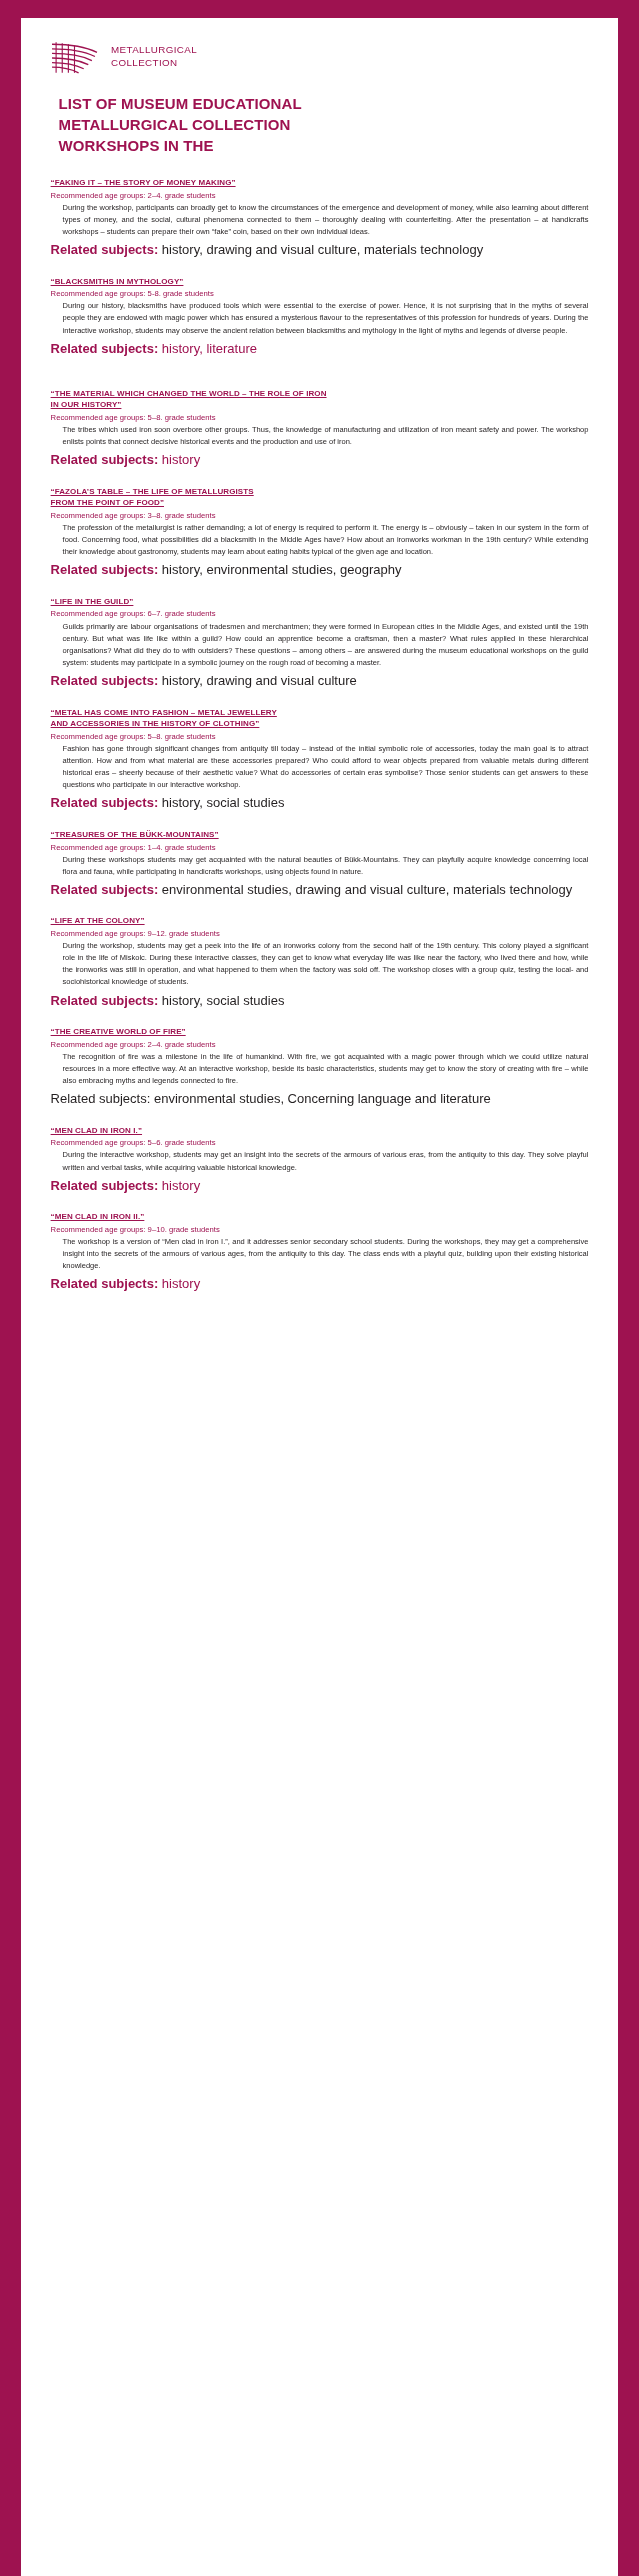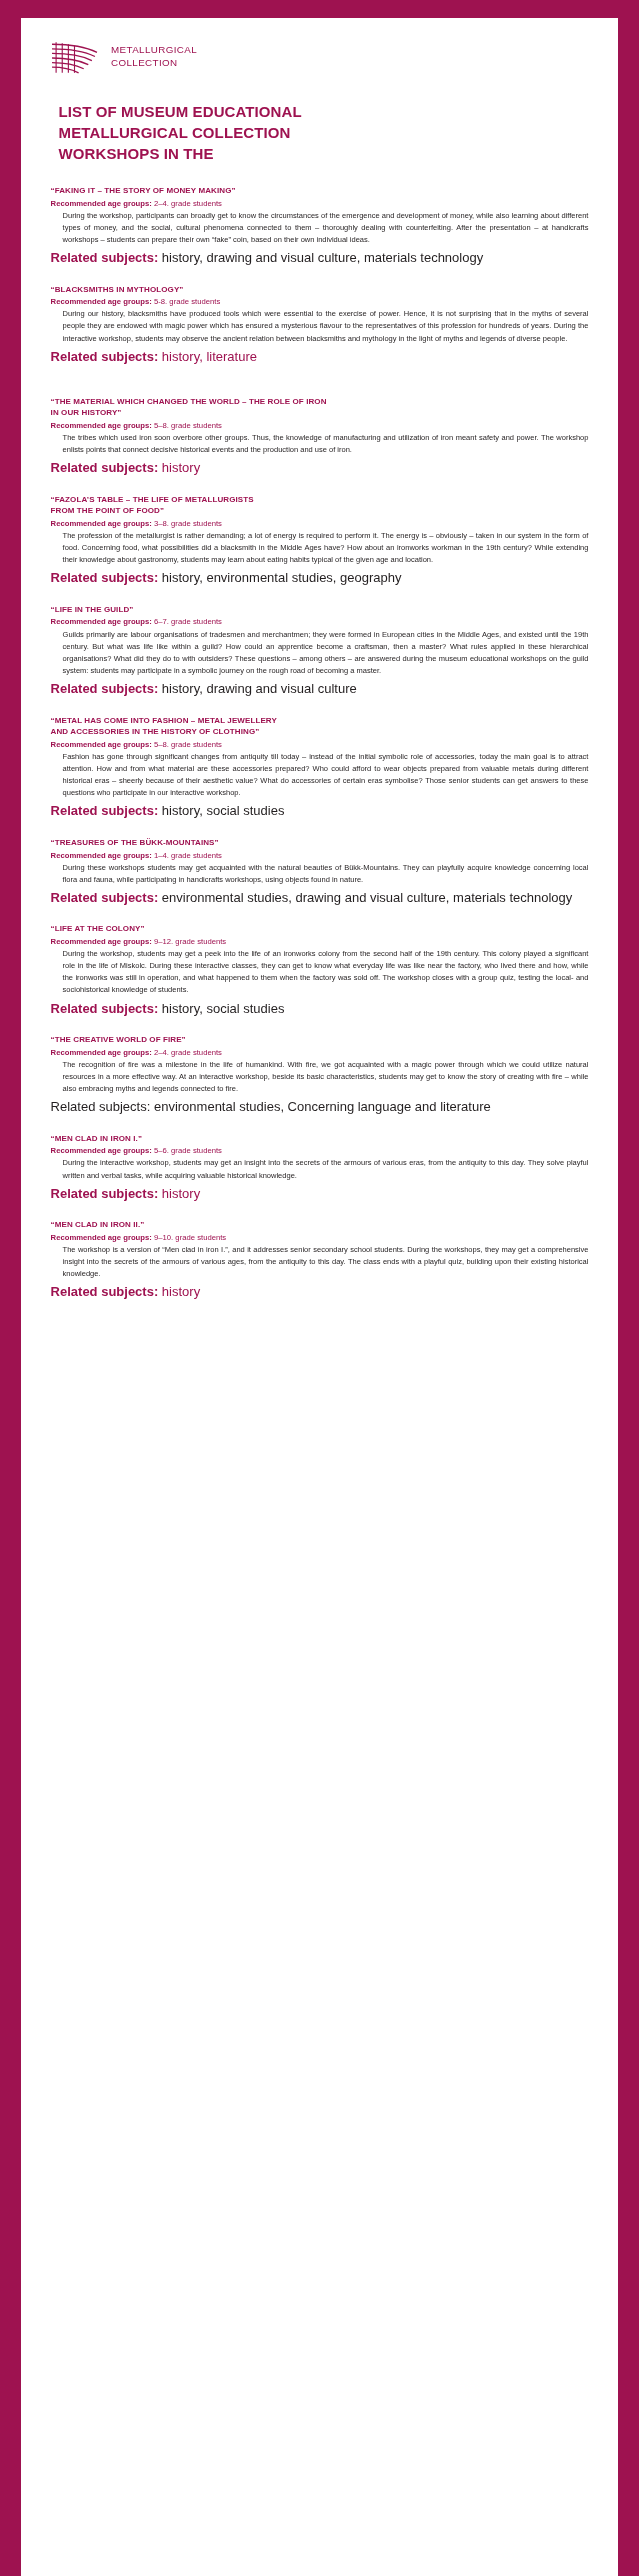--- a/index.html
+++ b/index.html
@@ -21,21 +21,21 @@
     width: 100%;
     min-height: 3132px;
     padding: 23px 30px 36px 30px;
   }
 
   
   .logo-block {
     display: flex;
     align-items: center;
     gap: 13.4px;
-    margin-bottom: 27px;
+    margin-bottom: 19px;
   }
   .logo-mark {
     width: 47px;
     height: 33px;
     position: relative;
     flex: 0 0 auto;
   }
   .logo-mark svg { display: block; }
   .logo-text {
     color: #9e1250;
@@ -61,29 +61,30 @@
   
   .workshop { margin-bottom: 15.5px; }
   .workshop .w-title {
     color: #9e1250;
     font-weight: bold;
     font-size: 8px;
     line-height: 1.45;
     letter-spacing: 0.1px;
     margin-bottom: 1px;
     text-transform: uppercase;
+    text-decoration: underline;
   }
   .workshop .w-title div { white-space: nowrap; }
   .w-age {
     color: #9e1250;
     font-size: 7.7px;
     line-height: 1.5;
     margin-bottom: 0.5px;
   }
-  .w-age b { font-weight: bold; }
+  .w-age b { font-weight: normal; }
   .w-body {
     color: #231f20;
     font-size: 7.5px;
     line-height: 1.62;
     text-align: justify;
     margin: 0 0 1px 12px;
   }
   .w-subjects {
     font-size: 13px;
     line-height: 1.62;

